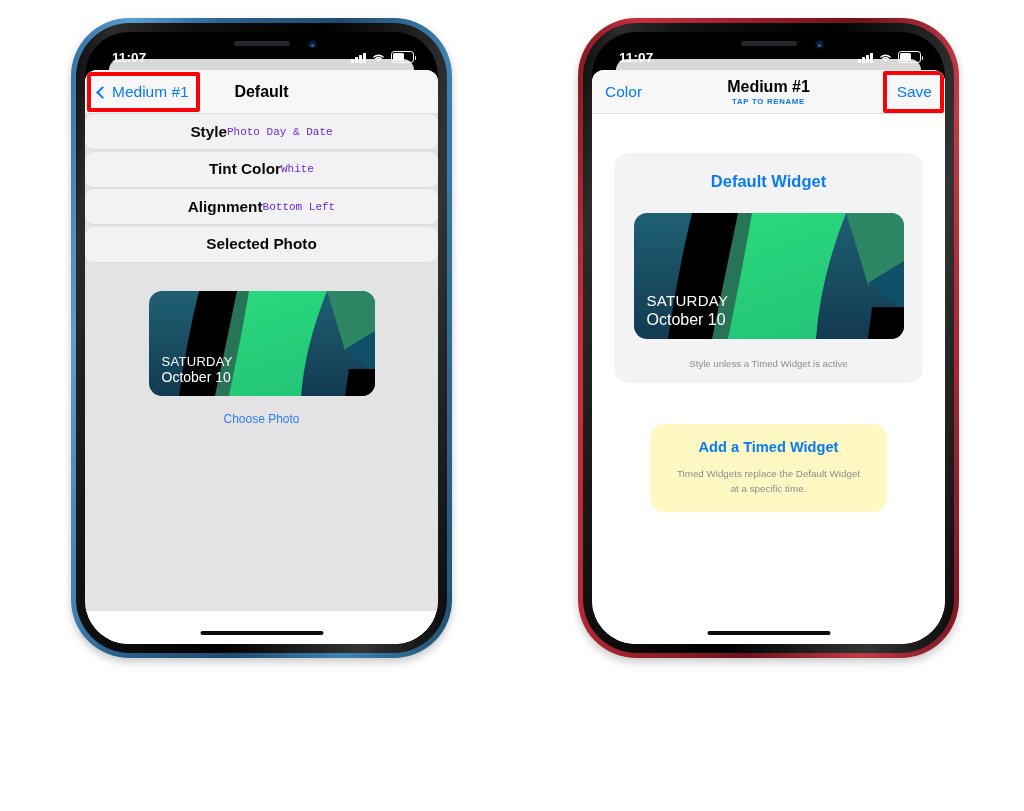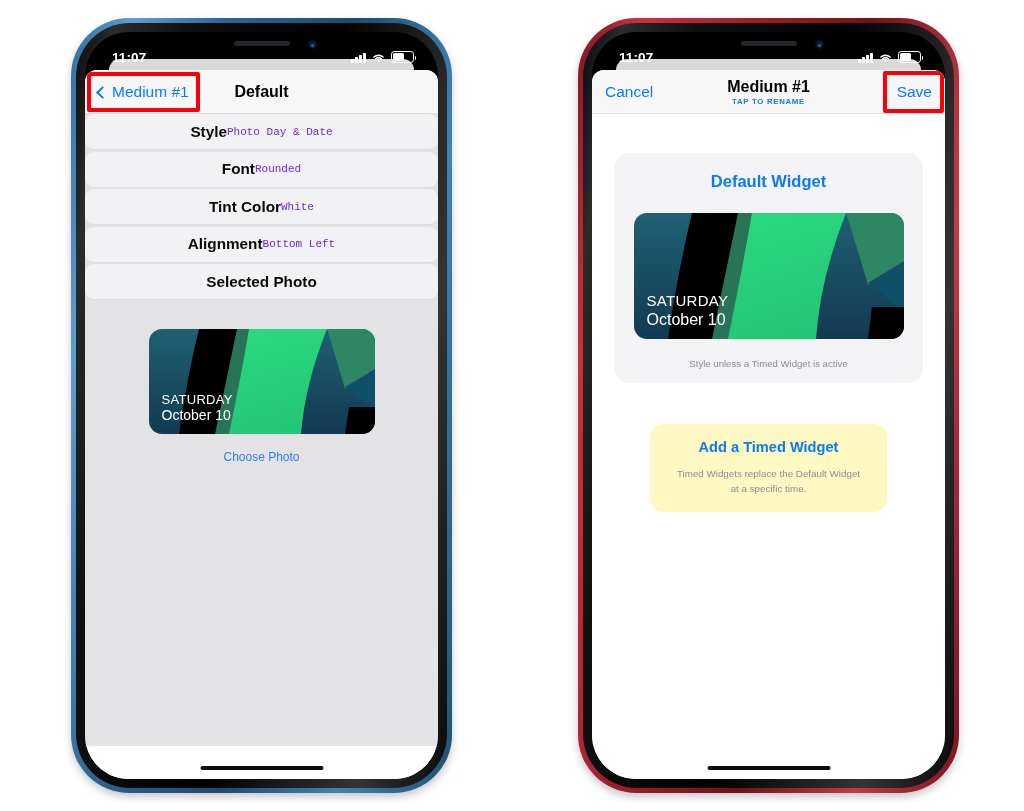--- a/index.html
+++ b/index.html
@@ -5,21 +5,21 @@
   * { box-sizing: border-box; margin: 0; padding: 0; }
   html, body {
     width: 1024px; height: 811px;
     background: #ffffff;
     font-family: "Liberation Sans", sans-serif;
     overflow: hidden;
   }
   .stage { position: relative; width: 1024px; height: 811px; background:#fff; }
 
   
-  .phone { position: absolute; width: 381px; height: 775px; }
+  .phone { position: absolute; width: 381px; height: 640px; }
   .phone.left  { left: 71px;  top: 18px; }
   .phone.right { left: 578px; top: 18px; }
 
   .band {
     position: absolute; inset: 0;
     border-radius: 58px;
     box-shadow: 0 4px 9px rgba(0,0,0,.22);
   }
   .band.blue {
     background: linear-gradient(100deg,#2f6c9e 0%,#5b9fd0 12%,#2c6491 30%,#1f4a6e 55%,#3d83b5 78%,#21506f 100%);
@@ -237,24 +237,20 @@
           </div>
           <div class="nav-right"></div>
         </div>
 
         <div class="list-body">
           <div class="rows">
 
             <div class="row">
               <span class="row-label">Style</span>
               <span class="row-value">Photo Day &amp; Date</span>
-            </div>
-            <div class="row">
-              <span class="row-label">Font</span>
-              <span class="row-value">Rounded</span>
             </div>
             <div class="row">
               <span class="row-label">Tint Color</span>
               <span class="row-value">White</span>
             </div>
             <div class="row">
               <span class="row-label">Alignment</span>
               <span class="row-value">Bottom Left</span>
             </div>
             <div class="row">
@@ -329,21 +325,21 @@
             </div>
         </div>
       </div>
 
       <div class="sheet-back"></div>
 
       <div class="sheet">
 
         <div class="navbar">
           <div class="nav-left">
-            <a class="nav-link">Cancel</a>
+            <a class="nav-link">Color</a>
           </div>
           <div class="nav-title-wrap">
             <div class="nav-title">Medium #1</div>
             <div class="nav-sub">TAP TO RENAME</div>
           </div>
           <div class="nav-right">
             <div class="hl right-hl">
               <a class="nav-link">Save</a>
             </div>
           </div>

